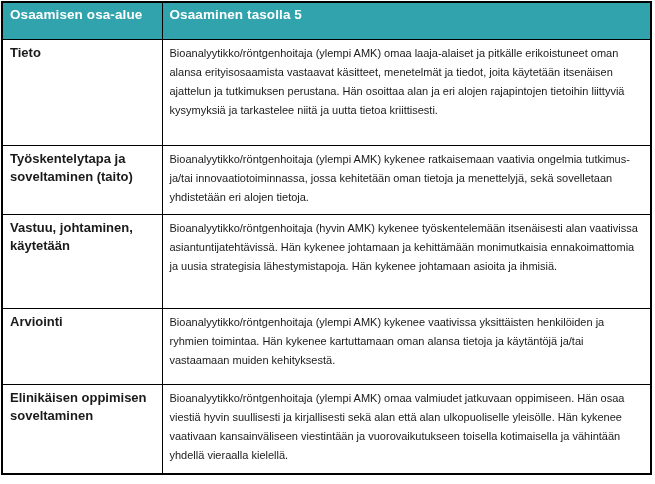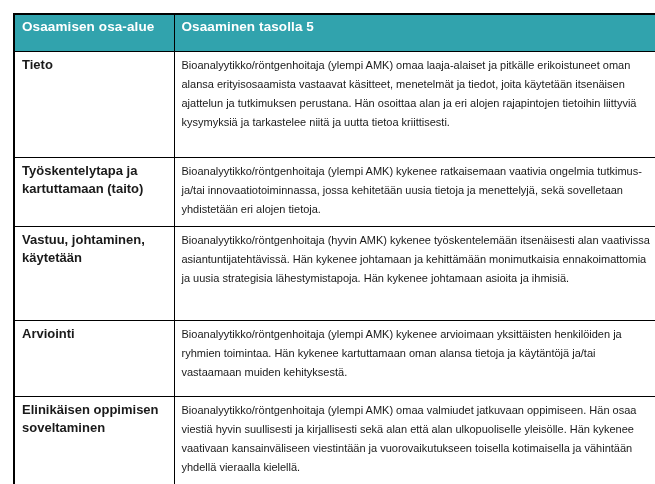--- a/index.html
+++ b/index.html
@@ -5,21 +5,21 @@
   html, body {
     margin: 0;
     padding: 0;
     background: #ffffff;
     width: 655px;
   }
   .table-wrap {
     box-sizing: border-box;
     width: 655px;
     height: 484px;
-    padding: 13px;
+    padding: 1px;
   }
   table.competence {
     border-collapse: collapse;
     table-layout: fixed;
     width: 651px;
     border: 2px solid #000000;
     font-family: "Liberation Sans", "DejaVu Sans", sans-serif;
   }
   col.c1 { width: 160px; }
   col.c2 { width: 489px; }
@@ -69,30 +69,30 @@
         <th>Osaamisen osa-alue</th>
         <th>Osaaminen tasolla 5</th>
       </tr>
     </thead>
     <tbody>
       <tr>
         <td class="area">Tieto</td>
         <td class="desc">Bioanalyytikko/röntgenhoitaja (ylempi AMK) omaa laaja-alaiset ja pitkälle erikoistuneet oman alansa erityisosaamista vastaavat käsitteet, menetelmät ja tiedot, joita käytetään itsenäisen ajattelun ja tutkimuksen perustana. Hän osoittaa alan ja eri alojen rajapintojen tietoihin liittyviä kysymyksiä ja tarkastelee niitä ja uutta tietoa kriittisesti.</td>
       </tr>
       <tr>
-        <td class="area">Työskentelytapa ja kartuttamaan (taito)</td>
-        <td class="desc">Bioanalyytikko/röntgenhoitaja (ylempi AMK) kykenee ratkaisemaan vaativia ongelmia tutkimus- ja/tai innovaatiotoiminnassa, jossa kehitetään uusia tietoja ja menettelyjä, sekä sovelletaan yhdistetään eri alojen tietoja.</td>
+        <td class="area">Työskentelytapa ja soveltaminen (taito)</td>
+        <td class="desc">Bioanalyytikko/röntgenhoitaja (ylempi AMK) kykenee ratkaisemaan vaativia ongelmia tutkimus- ja/tai innovaatiotoiminnassa, jossa kehitetään oman tietoja ja menettelyjä, sekä sovelletaan yhdistetään eri alojen tietoja.</td>
       </tr>
       <tr>
         <td class="area">Vastuu, johtaminen, käytetään</td>
         <td class="desc">Bioanalyytikko/röntgenhoitaja (hyvin AMK) kykenee työskentelemään itsenäisesti alan vaativissa asiantuntijatehtävissä. Hän kykenee johtamaan ja kehittämään monimutkaisia ennakoimattomia ja uusia strategisia lähestymistapoja. Hän kykenee johtamaan asioita ja ihmisiä.</td>
       </tr>
       <tr>
         <td class="area">Arviointi</td>
-        <td class="desc">Bioanalyytikko/röntgenhoitaja (ylempi AMK) kykenee arvioimaan yksittäisten henkilöiden ja ryhmien toimintaa. Hän kykenee kartuttamaan oman alansa tietoja ja käytäntöjä ja/tai vastaamaan muiden kehityksestä.</td>
+        <td class="desc">Bioanalyytikko/röntgenhoitaja (ylempi AMK) kykenee vaativissa yksittäisten henkilöiden ja ryhmien toimintaa. Hän kykenee kartuttamaan oman alansa tietoja ja käytäntöjä ja/tai vastaamaan muiden kehityksestä.</td>
       </tr>
       <tr>
         <td class="area">Elinikäisen oppimisen soveltaminen</td>
         <td class="desc">Bioanalyytikko/röntgenhoitaja (ylempi AMK) omaa valmiudet jatkuvaan oppimiseen. Hän osaa viestiä hyvin suullisesti ja kirjallisesti sekä alan että alan ulkopuoliselle yleisölle. Hän kykenee vaativaan kansainväliseen viestintään ja vuorovaikutukseen toisella kotimaisella ja vähintään yhdellä vieraalla kielellä.</td>
       </tr>
     </tbody>
   </table>
 </div>
 
 </body></html>

